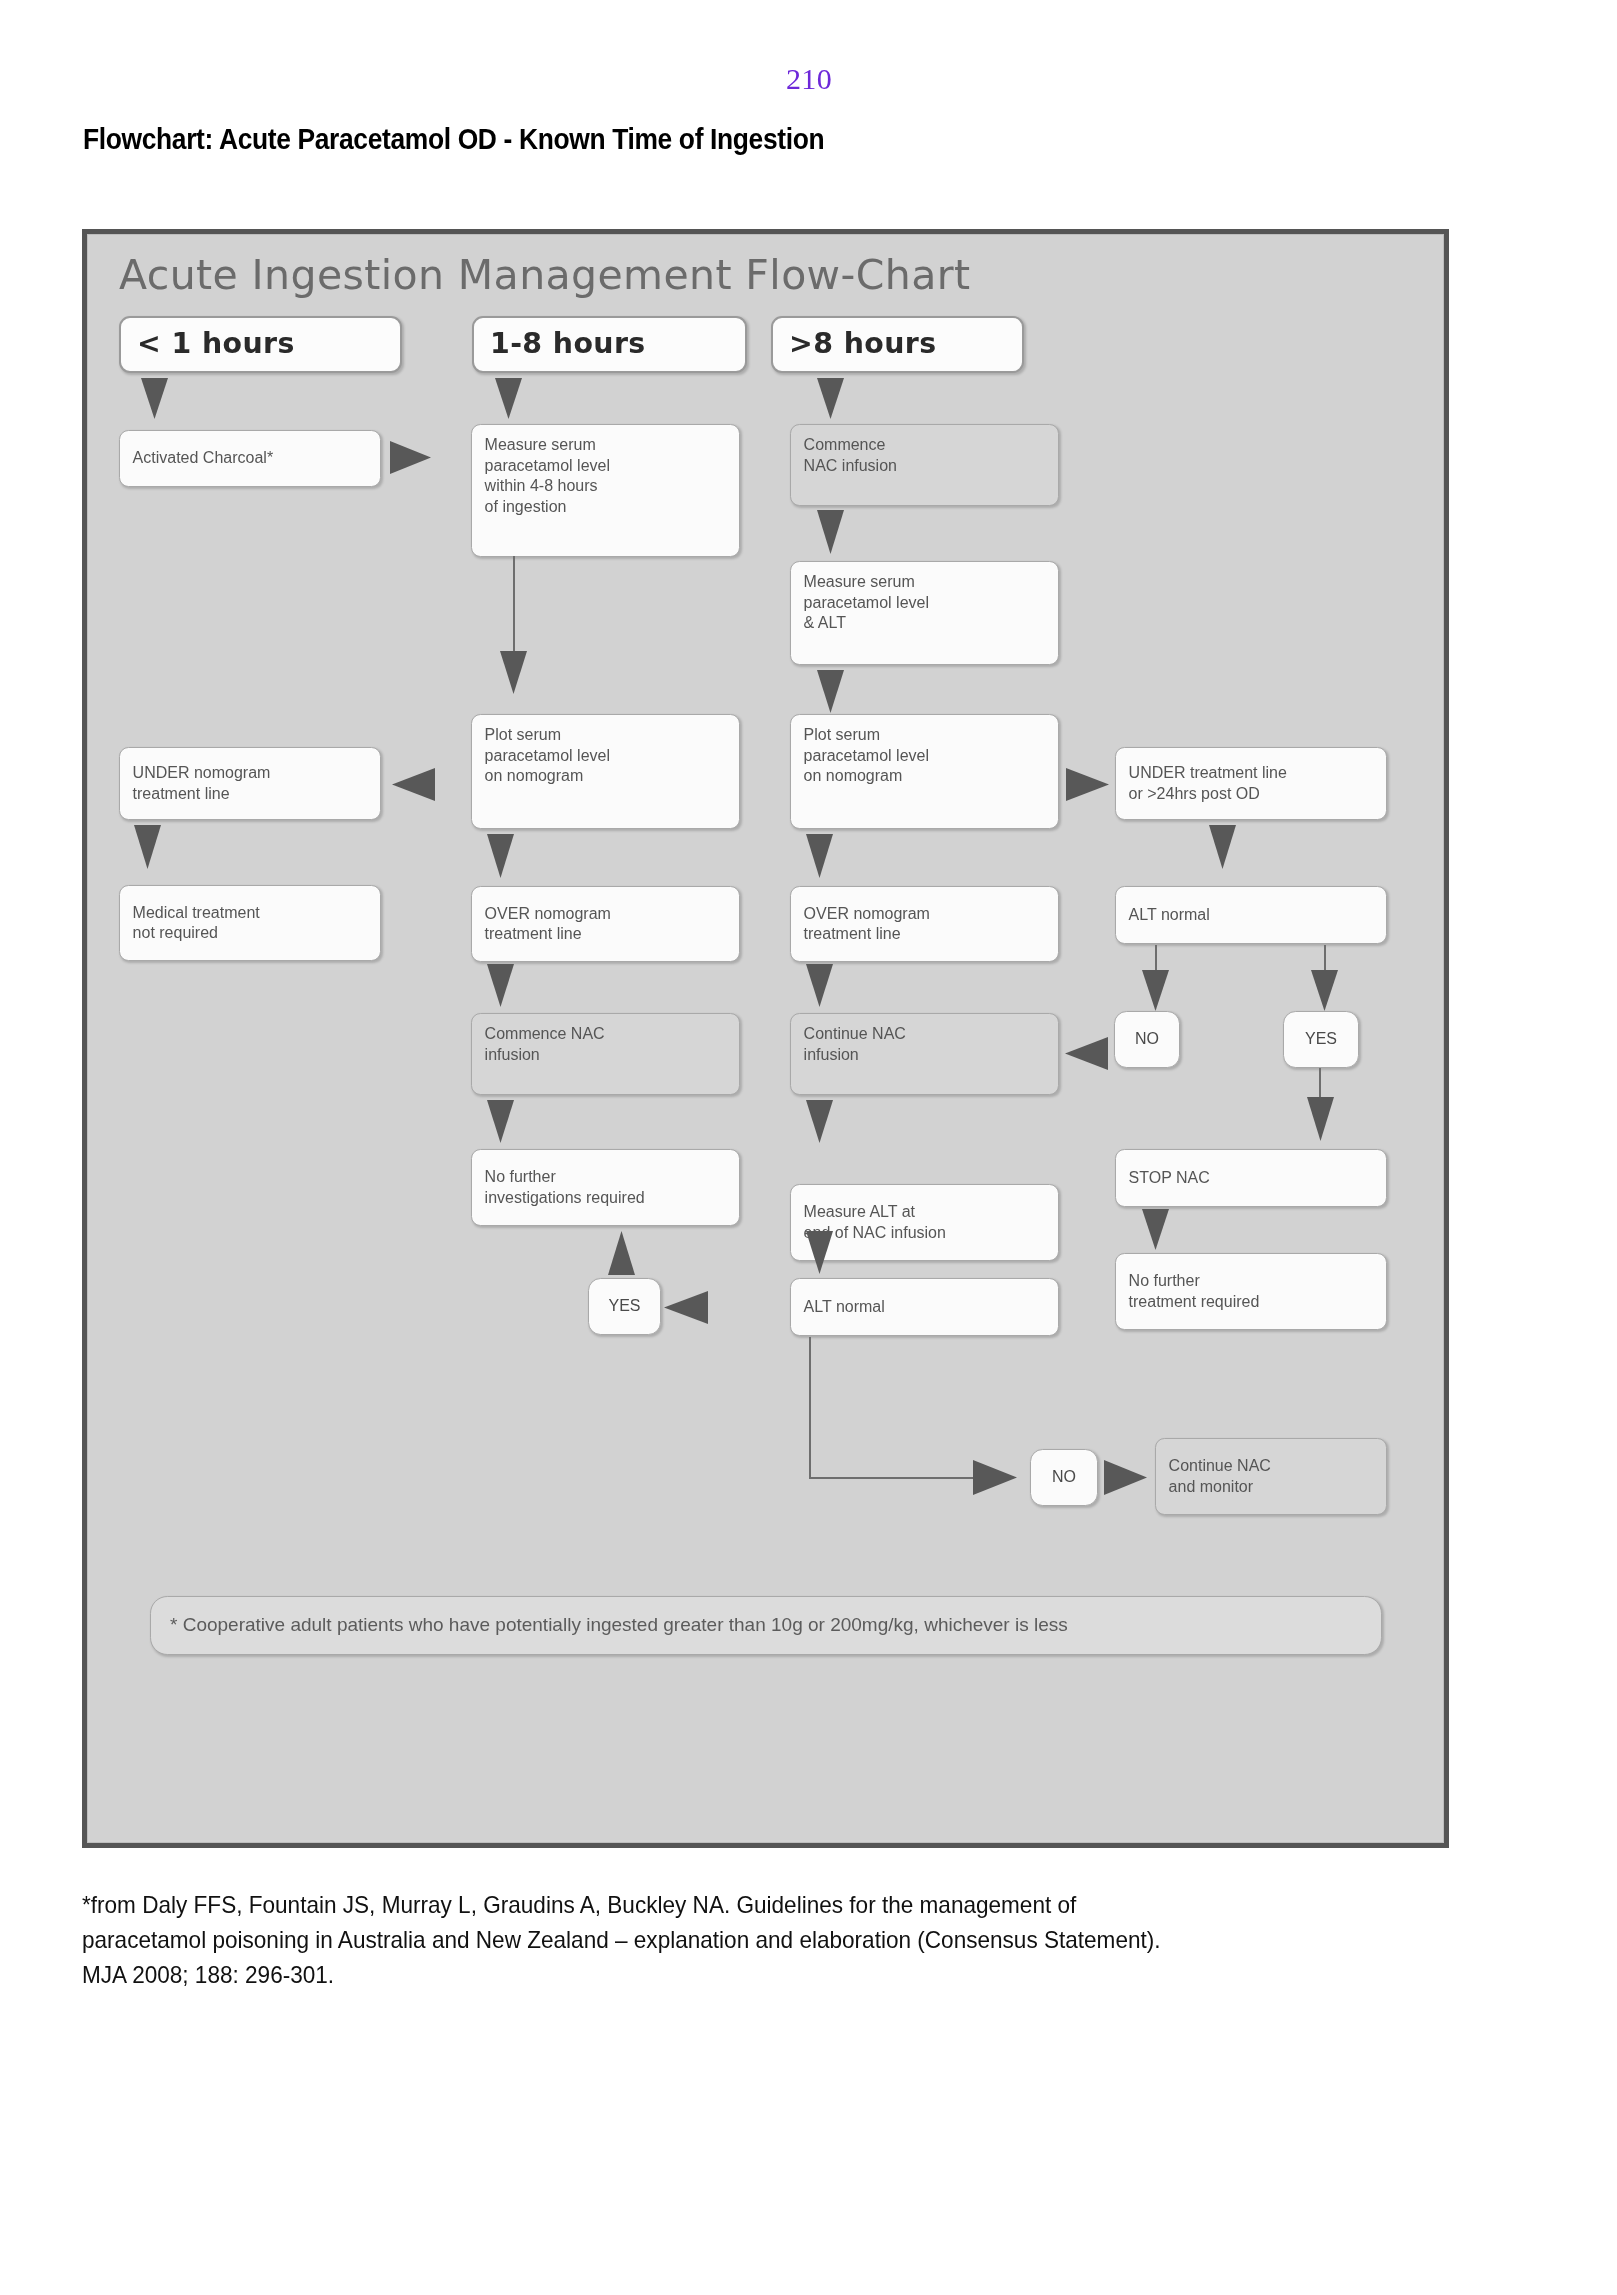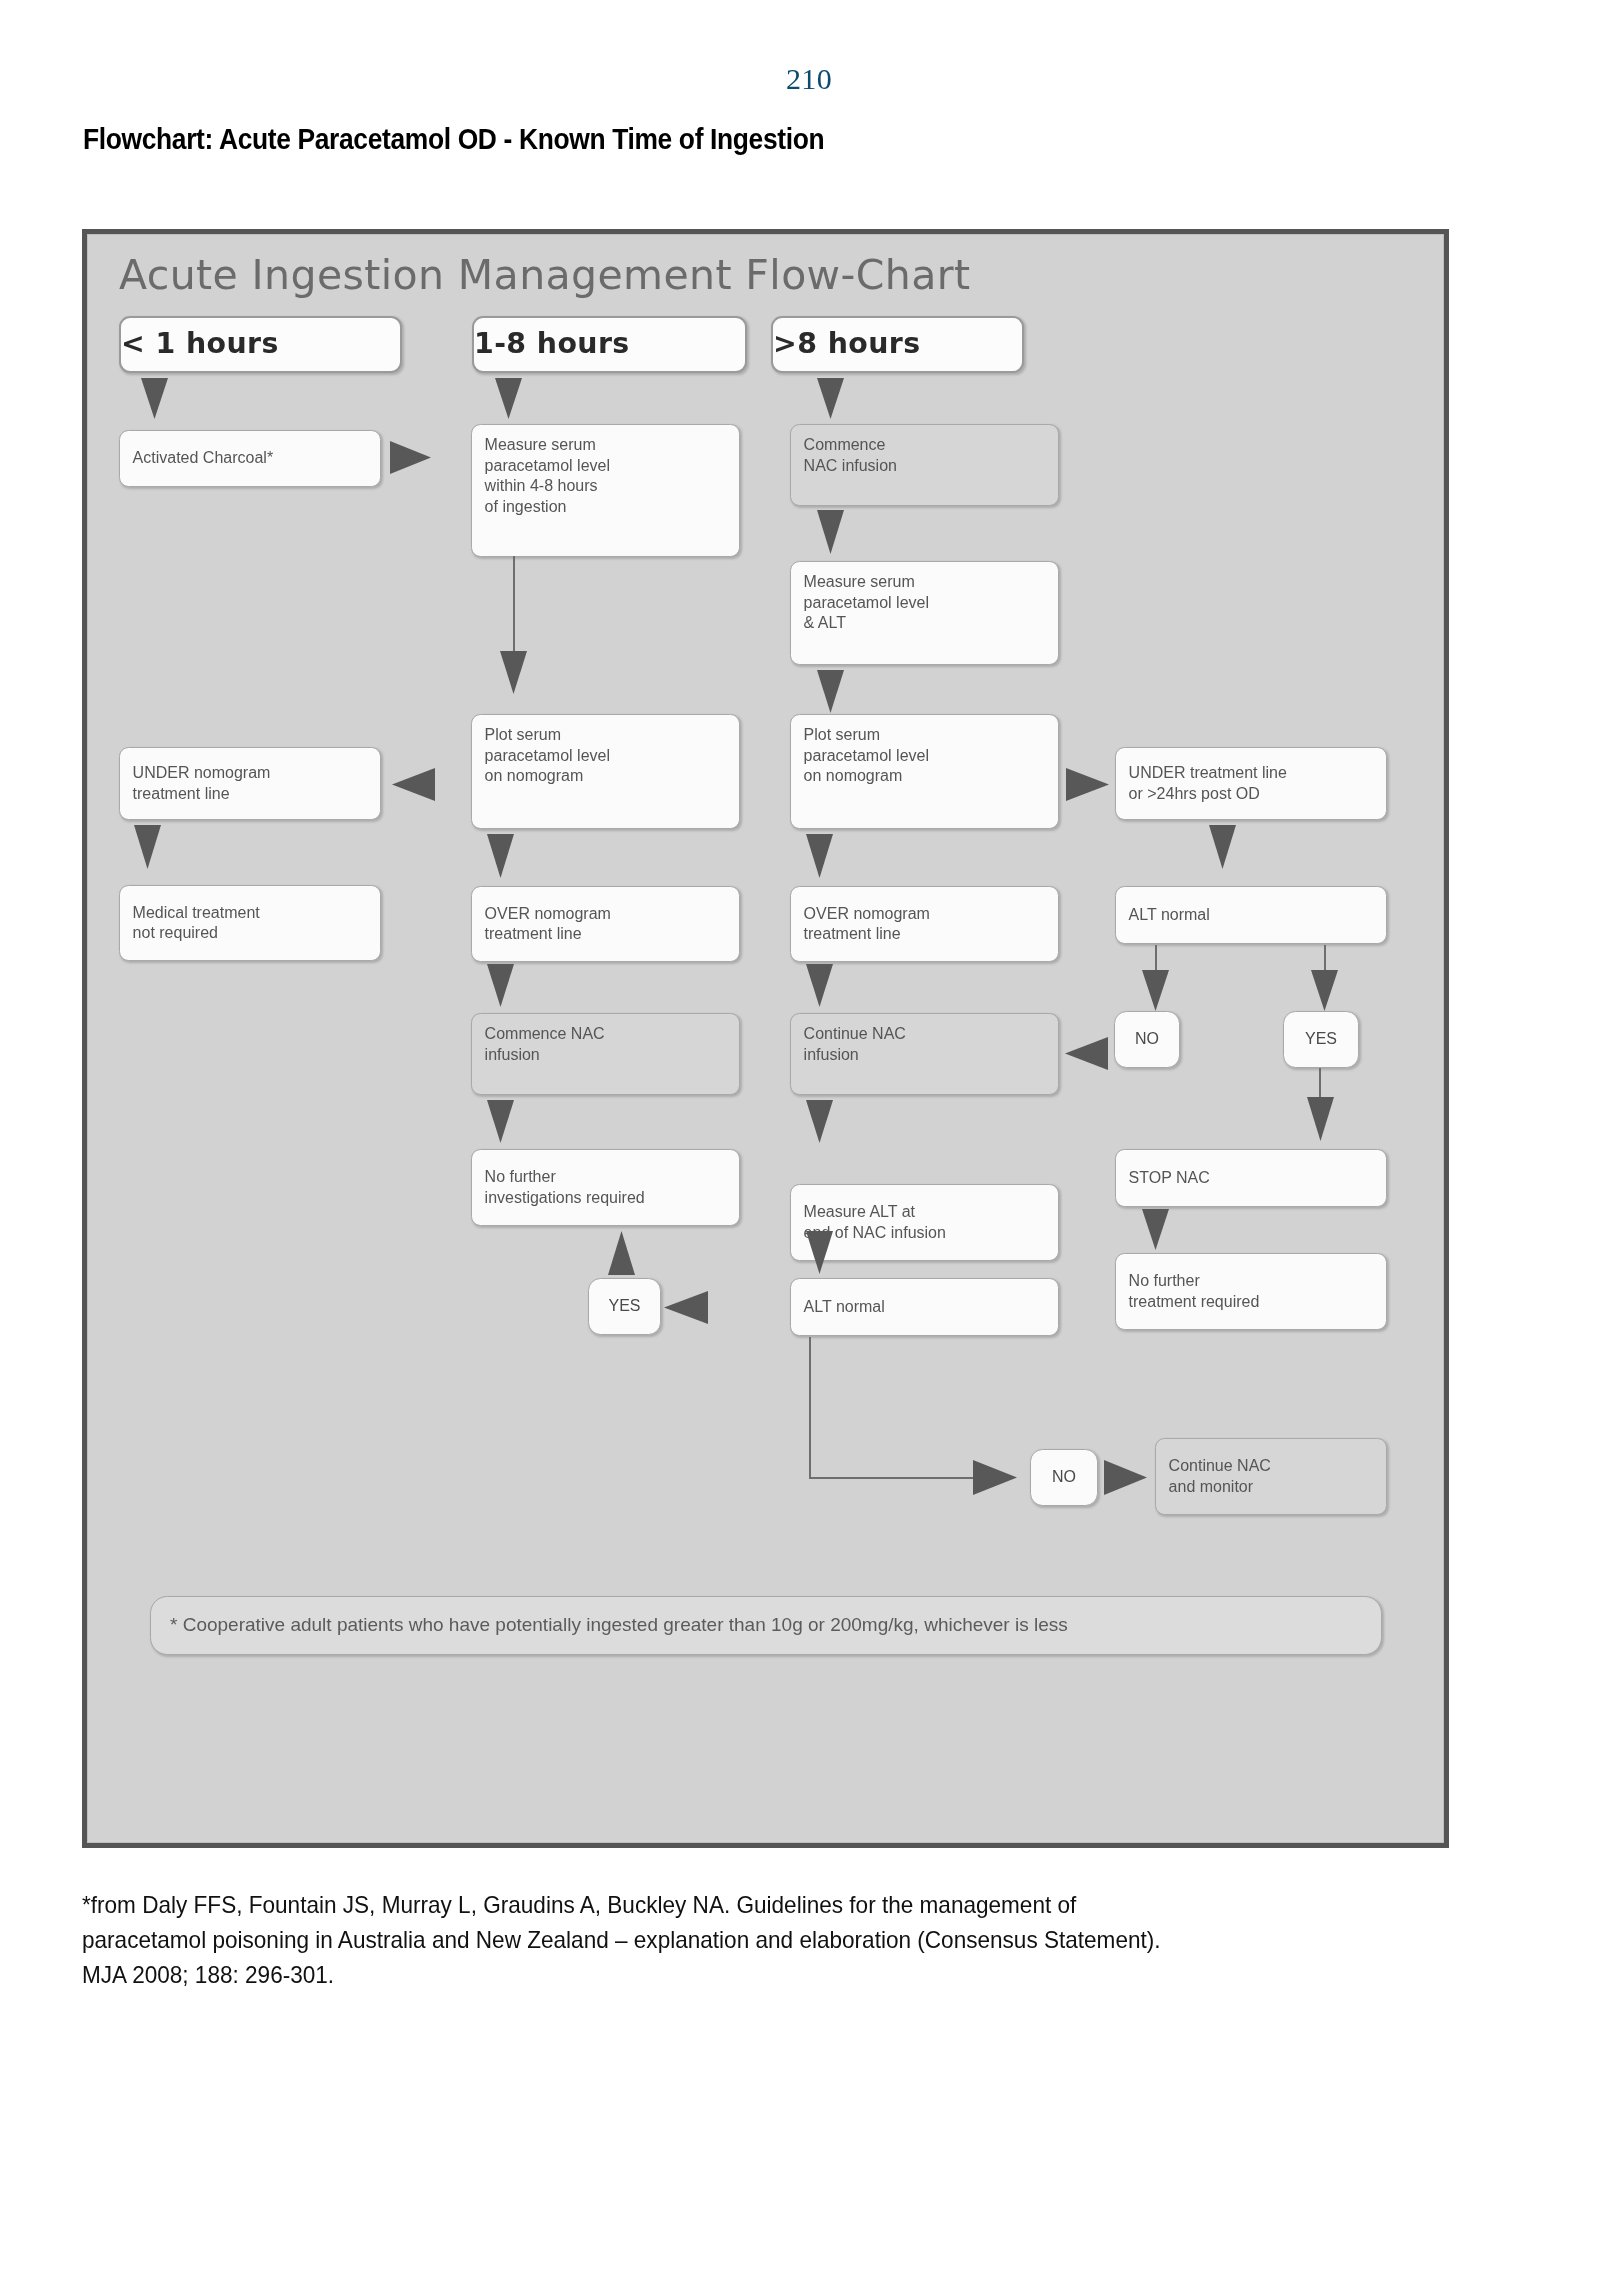--- a/index.html
+++ b/index.html
@@ -17,21 +17,21 @@
 
   
   #page-number {
     position: absolute;
     top: 62px;
     left: 0;
     width: 1618px;
     text-align: center;
     font-family: "Liberation Serif", serif;
     font-size: 30px;
-    color: #0c4a6e;
+    color: #6d28d9;
     letter-spacing: 0.4px;
   }
   #doc-title {
     position: absolute;
     top: 122px;
     left: 83px;
     font-family: "Liberation Sans", sans-serif;
     font-weight: bold;
     font-size: 30px;
     letter-spacing: -0.4px;
@@ -90,21 +90,21 @@
   .node.hdr {
     background: #fcfcfc;
     border-radius: 11px;
     border: 2.4px solid #9a9a9a;
     font-family: "DejaVu Sans", sans-serif;
     font-weight: bold;
     font-size: 28.4px;
     color: #2a2a2a;
     display: flex;
     align-items: center;
-    padding: 0 0;
+    padding: 0 16px;
     letter-spacing: 0.4px;
   }
   .node.pill {
     border-radius: 12.6px;
     display: flex;
     align-items: center;
     justify-content: center;
     padding: 0;
     font-size: 16px;
     color: #4a4a4a;

